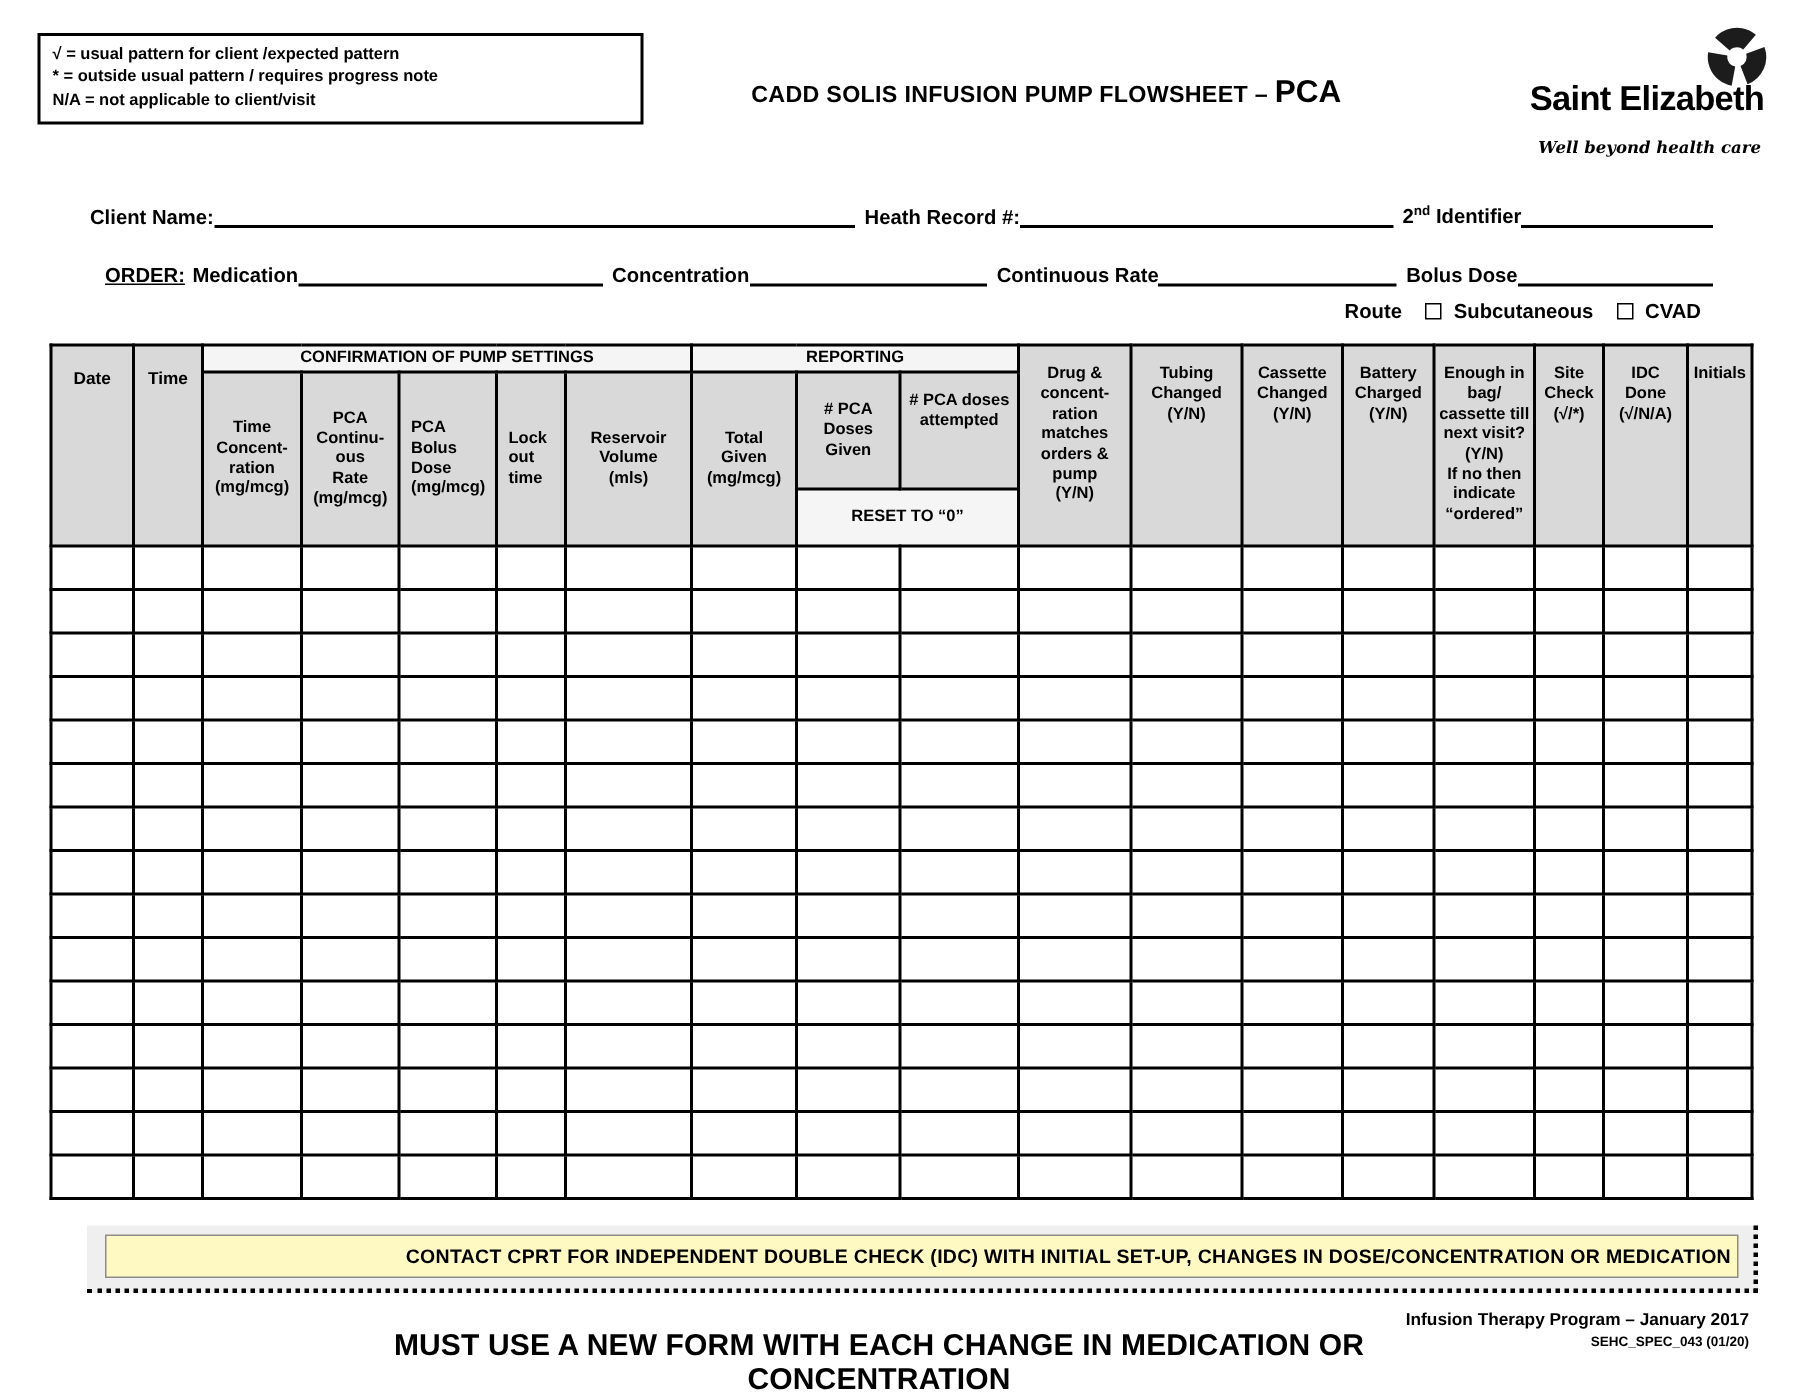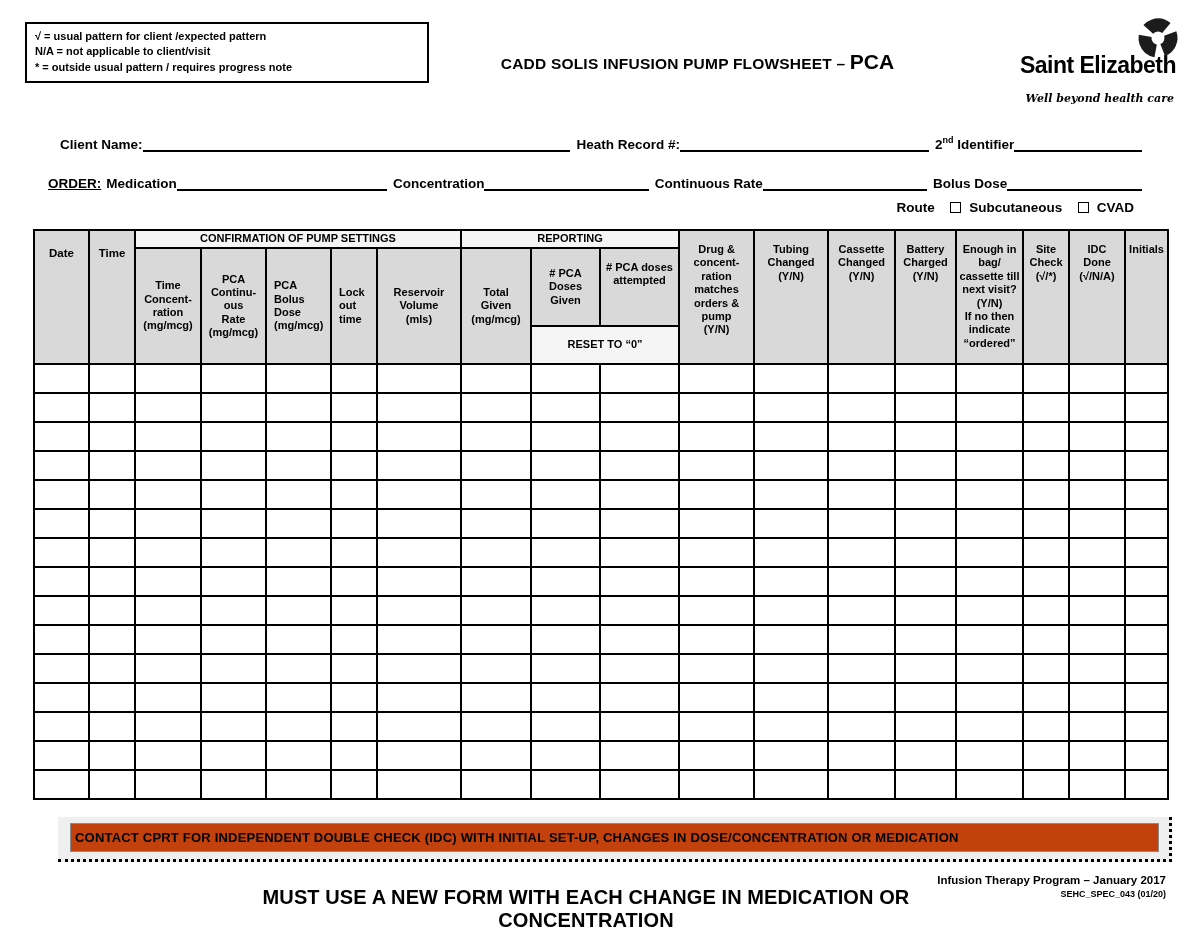--- a/index.html
+++ b/index.html
@@ -18,21 +18,21 @@
   .title-pca  { font-size:21px;  font-weight:bold; }
   .logo { position:relative; width:210px; padding-top:30px; text-align:right; }
   .logo-name { font-size:23px; font-weight:bold; letter-spacing:-0.5px; }
   .logo-tag  { font-family:"DejaVu Serif", serif; font-style:italic; font-weight:bold;
                font-size:11px; padding-right:2px; margin-top:13px; }
   .logo-mark { position:absolute; top:-8px; right:-6px; }
 
   
   .field-row { display:flex; align-items:flex-end; font-size:13.5px; font-weight:bold; }
   .client-row { margin:30px 62px 0 60px; }
-  .order-row  { margin:24px 62px 0 48px; }
+  .order-row  { margin:24px 62px 0 70px; }
   .fill { border-bottom:2.5px solid #000; height:1.15em; }
   .lbl { white-space:nowrap; }
   .lbl.gap { margin-left:6px; }
   .u-label { text-decoration:underline; }
   sup { font-size:9px; vertical-align:super; }
   .f-client   { flex:3.35; }
   .f-record   { flex:1.95; }
   .f-ident    { flex:1.0; }
   .f-med      { flex:1.56; }
   .f-conc     { flex:1.22; }
@@ -58,39 +58,39 @@
   th.corner { vertical-align:top; padding-top:15px; font-size:11.5px; }
   th.ta-l { text-align:left; padding-left:7px; }
   tr.hr1 { height:18px; } tr.hr2 { height:78px; } tr.hr3 { height:38px; }
   .flowsheet tbody tr { height:29px; }
   .flowsheet tbody td { background:#fff; }
 
   
   .banner-outer { margin:17px 0 0 58px; width:1114px; background:#efefef;
                   border-right:3px dotted #000; border-bottom:3px dotted #000;
                   padding:6px 10px 7px 12px; }
-  .banner-inner { background:#c2410c; border:1px solid #8c8c8c; text-align:left;
+  .banner-inner { background:#fef9c3; border:1px solid #8c8c8c; text-align:right;
                   font-size:13px; font-weight:bold; padding:6px 4px; letter-spacing:0.2px; }
   .bottom-row { display:flex; align-items:flex-start; margin:12px 38px 0 38px; }
   .must-use { flex:1; text-align:center; padding-left:200px;
               font-size:20px; font-weight:bold; letter-spacing:0.1px;margin-top:12px; }
   .pub-block { width:232px; text-align:right; font-weight:bold; }
   .pub-line { font-size:11.5px; }
   .pub-code { font-size:9px; margin-top:3px; }
 </style>
 </head>
 <body>
 
 <div class="page">
 
   <div class="top-row">
     <div class="legend-box">
       <div>√ = usual pattern for client /expected pattern</div>
+      <div>* = outside usual pattern / requires progress note</div>
       <div>N/A = not applicable to client/visit</div>
-      <div>* = outside usual pattern / requires progress note</div>
     </div>
     <div class="title-wrap">
       <span class="title-main">CADD SOLIS INFUSION PUMP FLOWSHEET – </span><span class="title-pca">PCA</span>
     </div>
     <div class="logo">
       <span class="logo-mark">
         <svg width="48" height="48" viewBox="0 0 48 48">
           <g transform="rotate(-20 24 24)">
             <circle cx="24" cy="24" r="13" fill="none" stroke="#1c1c1c" stroke-width="13" stroke-dasharray="20 7.2" stroke-linecap="butt"></circle>
           </g>

